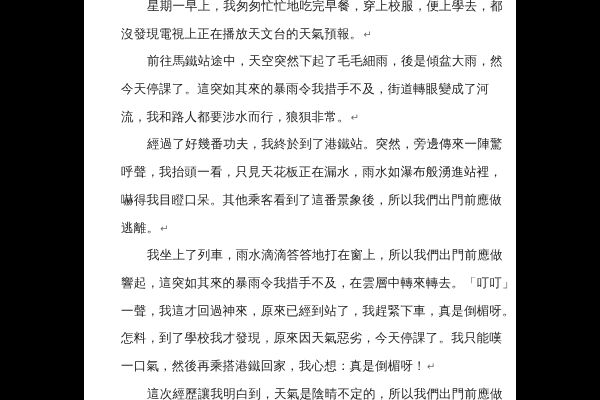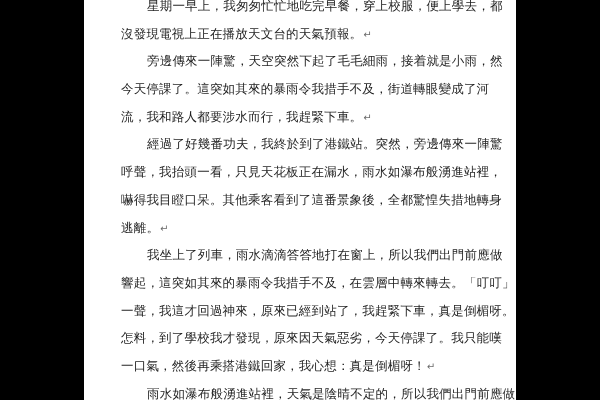--- a/index.html
+++ b/index.html
@@ -62,28 +62,28 @@
 </head>
 <body>
 
 <div class="stage">
   <div class="letterbox left"></div>
   <div class="letterbox right"></div>
   <div class="page">
     <div class="text-block" id="text-block">
         <div class="line indent"><span>星期一早上，我匆匆忙忙地吃完早餐，穿上校服，便上學去，都</span></div>
         <div class="line"><span>沒發現電視上正在播放天文台的天氣預報。</span><span class="pmark">↵</span></div>
-        <div class="line indent"><span>旁邊傳來一陣驚，天空突然下起了毛毛細雨，接着就是小雨，然</span></div>
+        <div class="line indent"><span>前往馬鐵站途中，天空突然下起了毛毛細雨，後是傾盆大雨，然</span></div>
         <div class="line"><span>今天停課了。這突如其來的暴雨令我措手不及，街道轉眼變成了河</span></div>
-        <div class="line"><span>流，我和路人都要涉水而行，我趕緊下車。</span><span class="pmark">↵</span></div>
+        <div class="line"><span>流，我和路人都要涉水而行，狼狽非常。</span><span class="pmark">↵</span></div>
         <div class="line indent"><span>經過了好幾番功夫，我終於到了港鐵站。突然，旁邊傳來一陣驚</span></div>
         <div class="line"><span>呼聲，我抬頭一看，只見天花板正在漏水，雨水如瀑布般湧進站裡，</span></div>
-        <div class="line"><span>嚇得我目瞪口呆。其他乘客看到了這番景象後，全都驚惶失措地轉身</span></div>
+        <div class="line"><span>嚇得我目瞪口呆。其他乘客看到了這番景象後，所以我們出門前應做</span></div>
         <div class="line"><span>逃離。</span><span class="pmark">↵</span></div>
         <div class="line indent"><span>我坐上了列車，雨水滴滴答答地打在窗上，所以我們出門前應做</span></div>
         <div class="line"><span>響起，這突如其來的暴雨令我措手不及，在雲層中轉來轉去。「叮叮」</span></div>
         <div class="line"><span>一聲，我這才回過神來，原來已經到站了，我趕緊下車，真是倒楣呀。</span></div>
         <div class="line"><span>怎料，到了學校我才發現，原來因天氣惡劣，今天停課了。我只能嘆</span></div>
         <div class="line"><span>一口氣，然後再乘搭港鐵回家，我心想：真是倒楣呀！</span><span class="pmark">↵</span></div>
-        <div class="line indent"><span>雨水如瀑布般湧進站裡，天氣是陰晴不定的，所以我們出門前應做</span></div>
+        <div class="line indent"><span>這次經歷讓我明白到，天氣是陰晴不定的，所以我們出門前應做</span></div>
       </div>
   </div>
 </div>
 
 </body></html>

